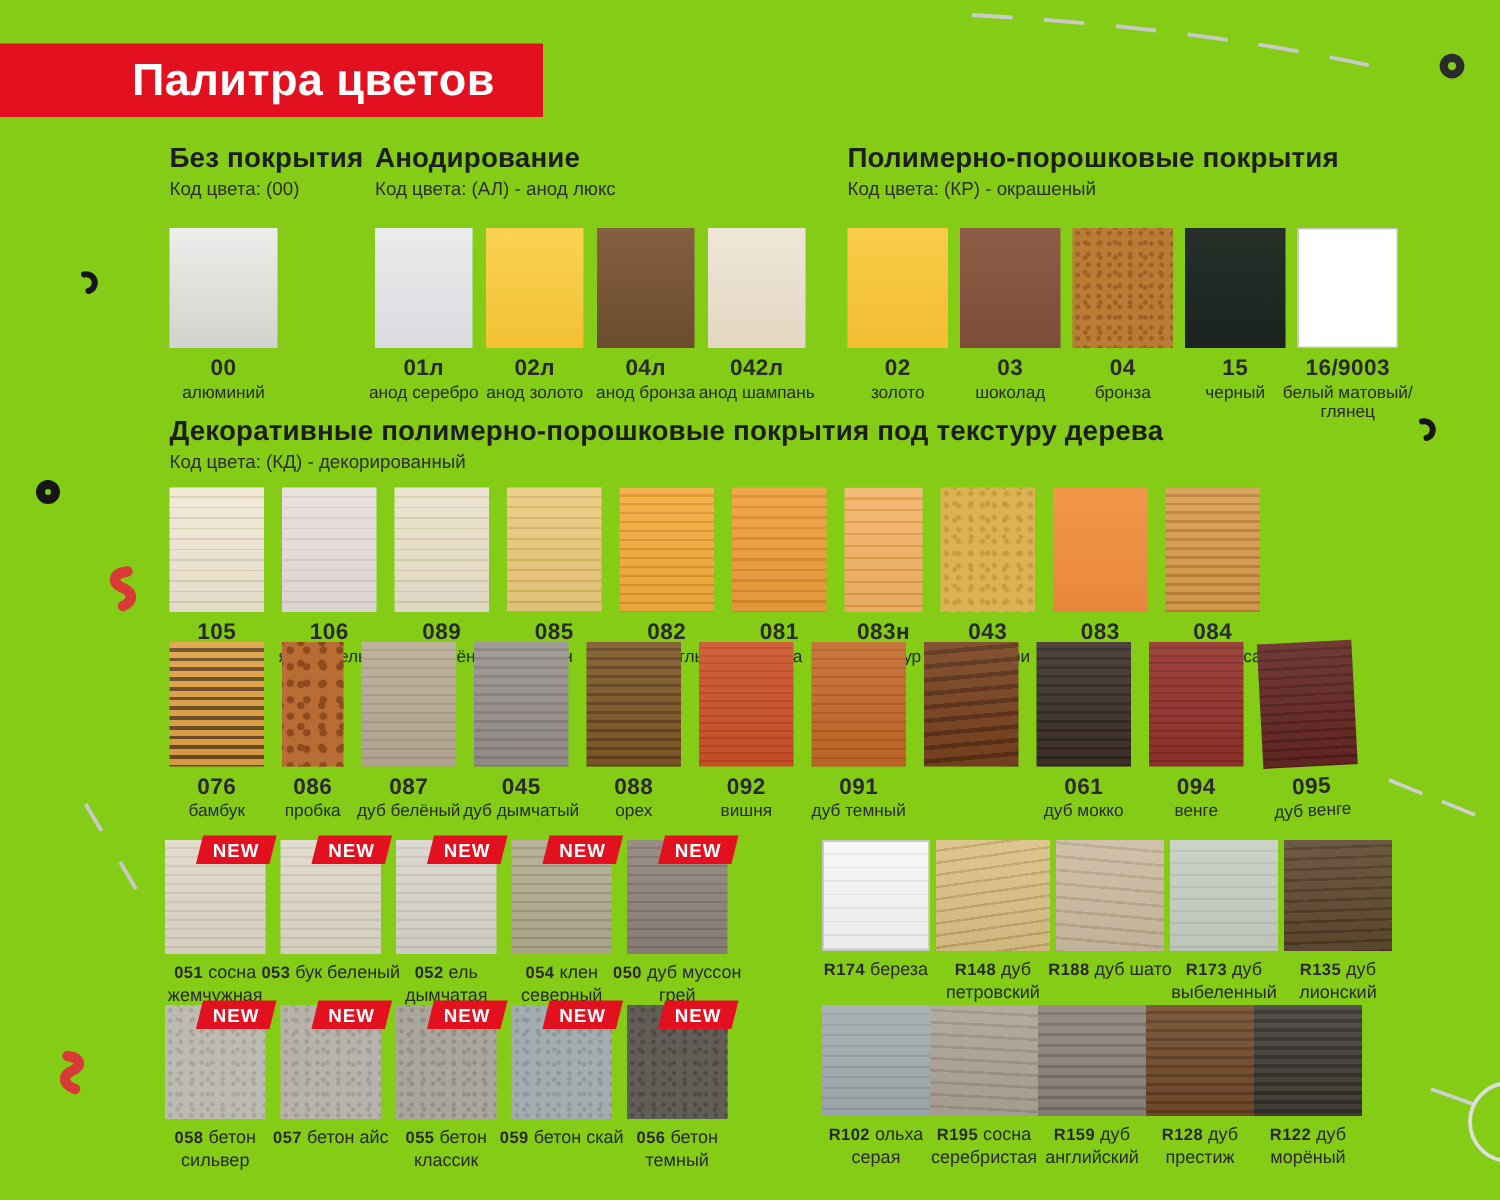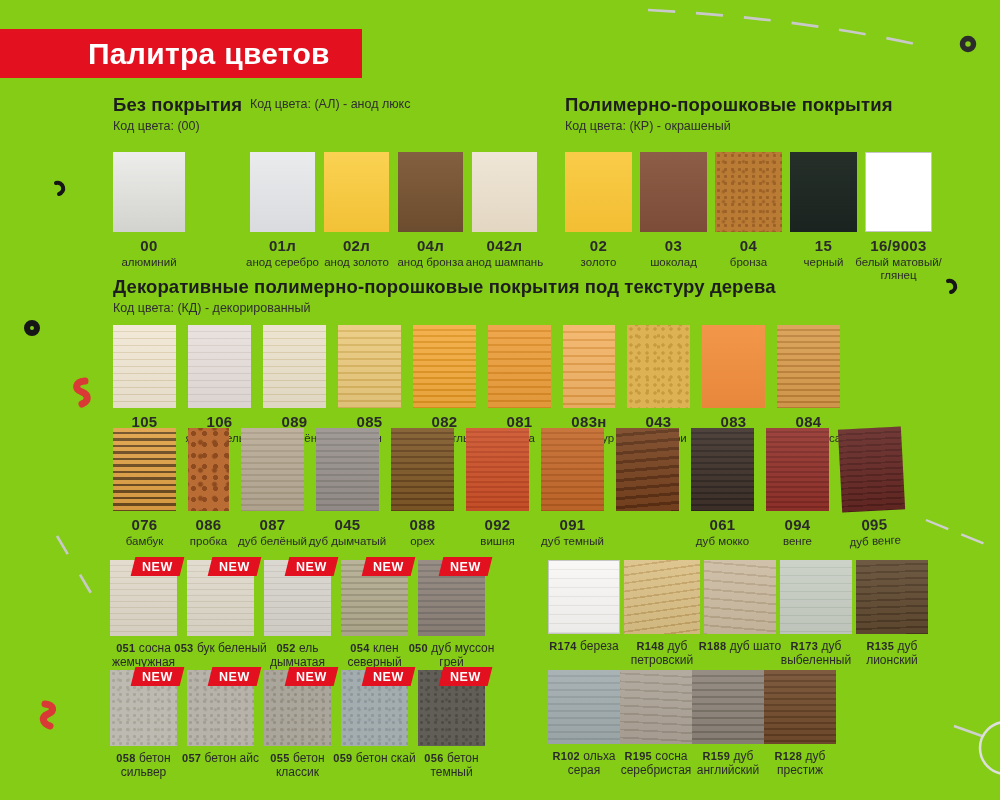--- a/index.html
+++ b/index.html
@@ -34,20 +34,21 @@
 
   <div class="banner">
     <span>Палитра цветов</span>
   </div>
 
   <div class="sec-head" style="left:113px;top:94px">
     <div class="sec-title">Без покрытия</div>
     <div class="sec-code">Код цвета: (00)</div>
   </div>
   <div class="sec-head" style="left:250px;top:94px">
+    <div class="sec-title">Анодирование</div>
     <div class="sec-code">Код цвета: (АЛ) - анод люкс</div>
   </div>
   <div class="sec-head" style="left:565px;top:94px">
     <div class="sec-title">Полимерно-порошковые покрытия</div>
     <div class="sec-code">Код цвета: (КР) - окрашеный</div>
   </div>
 
   <div class="swrow" style="left:113px;top:152px;gap:0">
       <div class="cell" style="width: 72px;">
         <div class="sw" style="height: 80px; background: linear-gradient(rgb(237, 237, 235), rgb(210, 210, 206));"></div>
@@ -398,20 +399,24 @@
         <div class="sw" style="height: 74px; background: linear-gradient(rgba(255, 255, 255, 0.09), rgba(0, 0, 0, 0.05)), repeating-linear-gradient(183deg, rgb(173, 163, 151) 0px, rgb(173, 163, 151) 6.2px, rgb(154, 144, 131) 6.2px, rgb(154, 144, 131) 8px);"></div>
         <div class="lbl inline"><span class="code">R195</span> <span class="nm">сосна серебристая</span></div>
       </div>
       <div class="cell" style="width: 72px;">
         <div class="sw" style="height: 74px; background: linear-gradient(rgba(255, 255, 255, 0.09), rgba(0, 0, 0, 0.05)), repeating-linear-gradient(rgb(140, 131, 121) 0px, rgb(140, 131, 121) 5px, rgb(116, 108, 97) 5px, rgb(116, 108, 97) 7px);"></div>
         <div class="lbl inline"><span class="code">R159</span> <span class="nm">дуб английский</span></div>
       </div>
       <div class="cell" style="width: 72px;">
         <div class="sw" style="height: 74px; background: linear-gradient(rgba(255, 255, 255, 0.09), rgba(0, 0, 0, 0.05)), repeating-linear-gradient(rgb(114, 75, 44) 0px, rgb(114, 75, 44) 4.2px, rgb(92, 58, 31) 4.2px, rgb(92, 58, 31) 6px);"></div>
         <div class="lbl inline"><span class="code">R128</span> <span class="nm">дуб престиж</span></div>
+      </div>
+      <div class="cell" style="width: 72px;">
+        <div class="sw" style="height: 74px; background: linear-gradient(rgba(255, 255, 255, 0.09), rgba(0, 0, 0, 0.05)), repeating-linear-gradient(rgb(67, 64, 58) 0px, rgb(67, 64, 58) 3.6px, rgb(48, 45, 39) 3.6px, rgb(48, 45, 39) 6px);"></div>
+        <div class="lbl inline"><span class="code">R122</span> <span class="nm">дуб морёный</span></div>
       </div>
     </div>
 
   <svg class="deco" viewBox="0 0 1000 800">
     <path d="M648 10 C760 16 855 30 928 47" fill="none" stroke="#c9c9c9" stroke-width="2.6" stroke-dasharray="27 21"></path>
     <circle cx="968" cy="44" r="5.5" fill="none" stroke="#2b2b2b" stroke-width="5.5"></circle>
     <path d="M56 183 a5.5 5.5 0 1 1 3 11" fill="none" stroke="#161616" stroke-width="4" stroke-linecap="round"></path>
     <circle cx="32" cy="328" r="5" fill="none" stroke="#161616" stroke-width="6"></circle>
     <path d="M85 381 c-10 1 -11 8 -3 11 c7 3 7 9 0 12" fill="none" stroke="#D93A35" stroke-width="7" stroke-linecap="round"></path>
     <path d="M948 281 a5.5 5.5 0 1 1 3 11" fill="none" stroke="#161616" stroke-width="4" stroke-linecap="round"></path>

